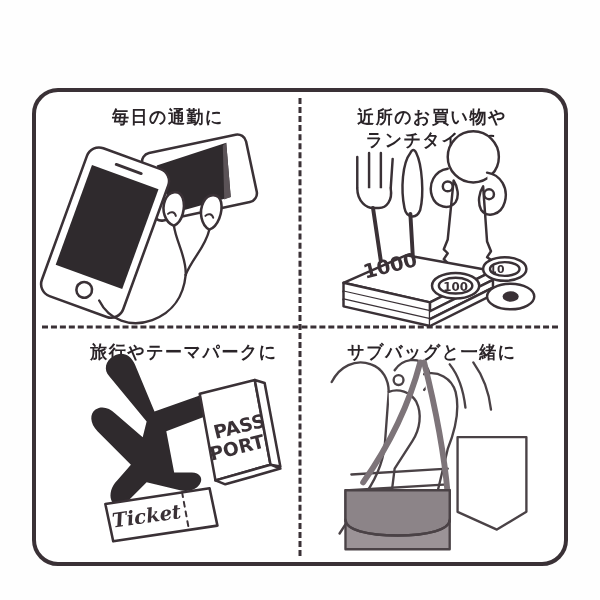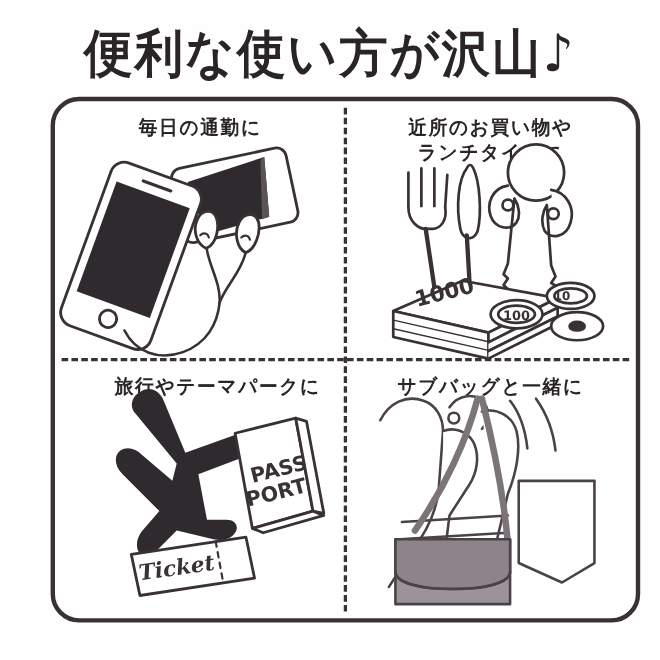--- a/index.html
+++ b/index.html
@@ -46,21 +46,20 @@
   .panel {
     position: absolute;
     left: 32px;
     top: 88px;
     width: 536px;
     height: 478px;
     border: 4px solid #3a3136;
     border-radius: 26px;
     background: #ffffff;
     box-sizing: border-box;
-    margin-left: 14px;
   }
 
   
   .divider-v {
     position: absolute;
     left: 50%;
     top: 6px;
     bottom: 6px;
     width: 0;
     border-left: 3px dashed #3a3136;
@@ -111,23 +110,20 @@
     width: 100%;
     height: 100%;
     pointer-events: none;
   }
 </style>
 </head>
 <body>
 
 <div id="root">
 
-  <div class="title-wrap">
-    <div class="title-text">便利な使い方が沢山♪</div>
-  </div>
 
   <div class="panel">
 
     <div class="divider-v"></div>
     <div class="divider-h"></div>
 
     <div class="quad q-tl">
       <div class="caption">
         <span class="ln">毎日の通勤に</span>
       </div>

